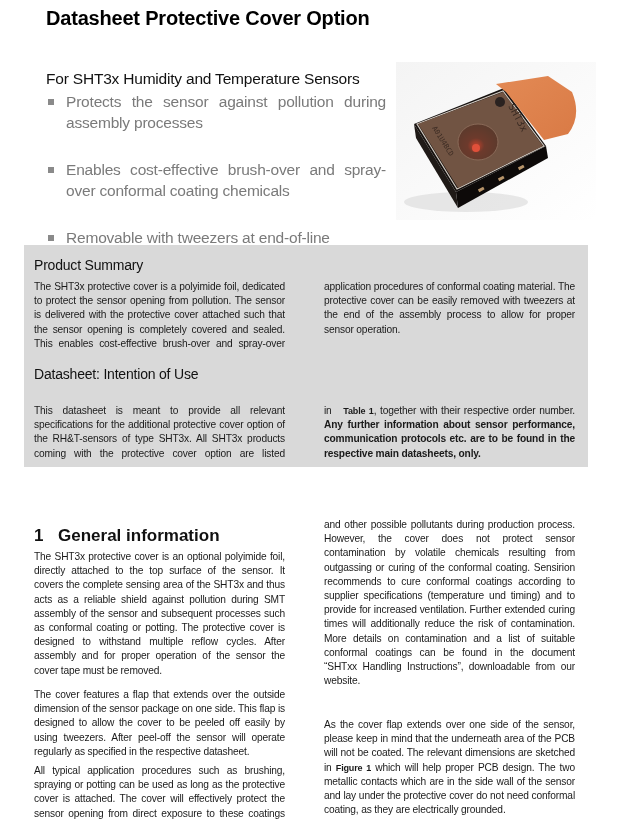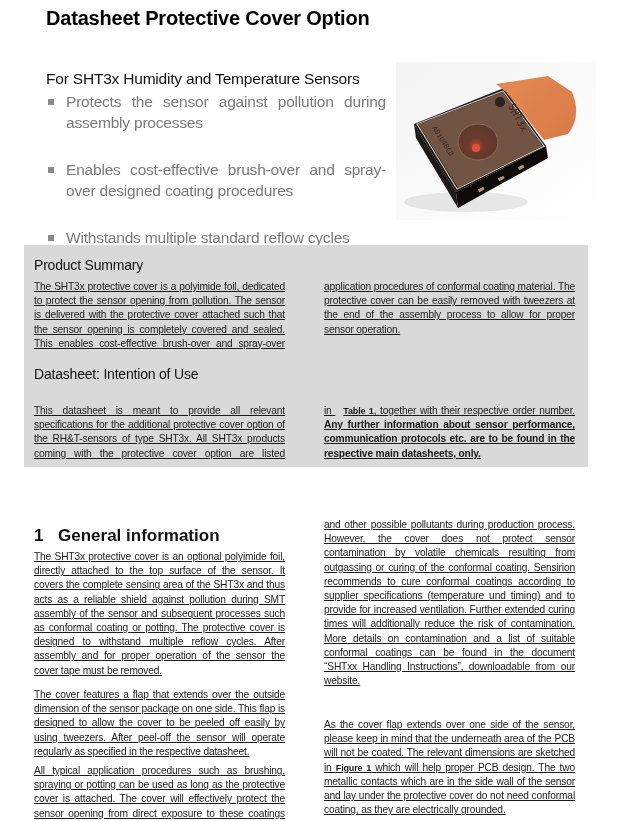--- a/index.html
+++ b/index.html
@@ -8,36 +8,35 @@
   .abs { position: absolute; }
   .title { left: 46px; top: 7px; font-size: 20px; font-weight: bold; letter-spacing: -0.2px; color: #000000; }
   .subtitle { left: 46px; top: 38px; font-size: 15.5px; color: #111; letter-spacing: -0.2px; margin-top: 32px; }
   .features { left: 46px; top: 65px; width: 340px; margin: 0; padding: 0; list-style: none; }
   .features li { position: relative; padding-left: 20px; font-size: 15.5px; line-height: 20.5px;
                  color: #7a7a7a; text-align: justify; letter-spacing: -0.2px; margin-top: 27px; }
   .features li .bullet { position: absolute; left: 2px; top: 7px; width: 6px; height: 6px; background: #8a8a8a; }
   .product-img { left: 396px; top: 62px; width: 200px; height: 158px; }
   .gray-box { left: 24px; top: 245px; width: 564px; height: 222px; background: #d9d9d9; }
   .h2 { font-size: 14px; font-weight: normal; color: #111; letter-spacing: -0.2px; }
-  .para { font-size: 10.2px; line-height: 14.2px; text-align: justify; text-align-last: left; color: #1a1a1a; letter-spacing: -0.15px; text-decoration: underline; }
+  .para { font-size: 10.2px; line-height: 14.2px; text-align: justify; text-align-last: left; color: #1a1a1a; letter-spacing: -0.15px; }
   .para.justify-last { text-align-last: justify; }
   .b { font-weight: bold; }
   .sec-title { left: 34px; top: 526px; font-size: 17px; font-weight: bold; color: #111; }
   .sec-title .num { display: inline-block; width: 24px; }
 </style>
 </head>
 <body>
 
 <div class="abs title">Datasheet Protective Cover Option</div>
 <div class="abs subtitle">For SHT3x Humidity and Temperature Sensors</div>
 
 <ul class="abs features">
   <li><span class="bullet"></span><span>Protects the sensor against pollution during assembly processes</span></li>
-  <li><span class="bullet"></span><span>Enables cost-effective brush-over and spray-over designed coating procedures</span></li>
-  <li><span class="bullet"></span><span>Withstands multiple standard reflow cycles</span></li>
+  <li><span class="bullet"></span><span>Enables cost-effective brush-over and spray-over conformal coating chemicals</span></li>
   <li><span class="bullet"></span><span>Removable with tweezers at end-of-line</span></li>
   <li><span class="bullet"></span><span>Delivered in T&amp;R packaging</span></li>
 </ul>
 
 <div class="abs product-img">
   <svg width="200" height="158" viewBox="0 0 200 158">
     <defs>
       <linearGradient id="bg" x1="0" y1="0" x2="1" y2="1">
         <stop offset="0" stop-color="#f4f4f4"></stop>
         <stop offset="1" stop-color="#ffffff"></stop>

